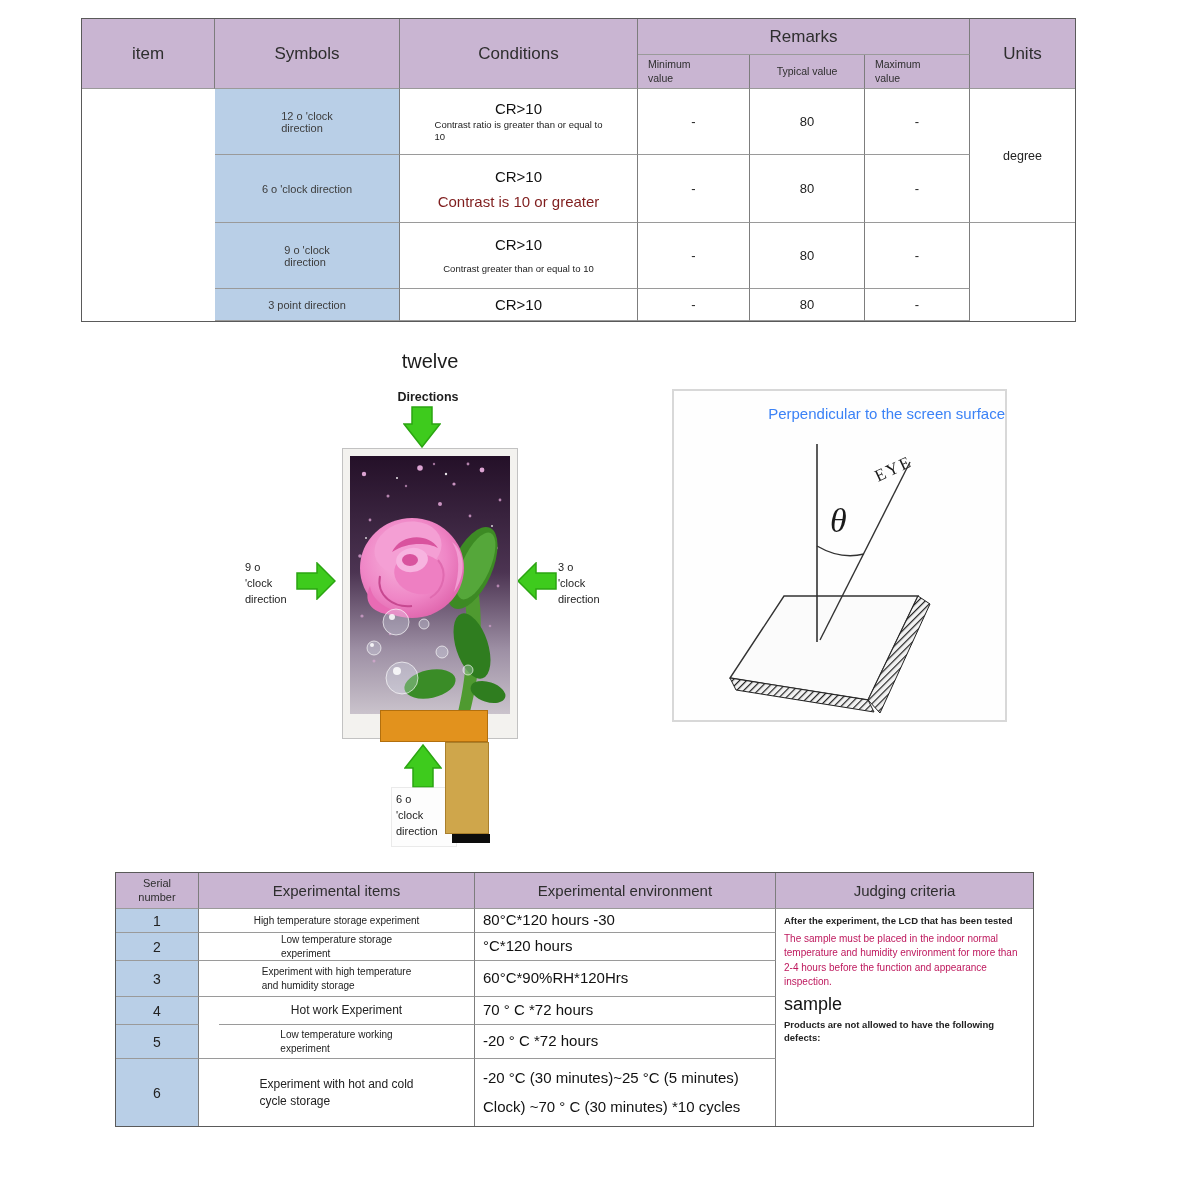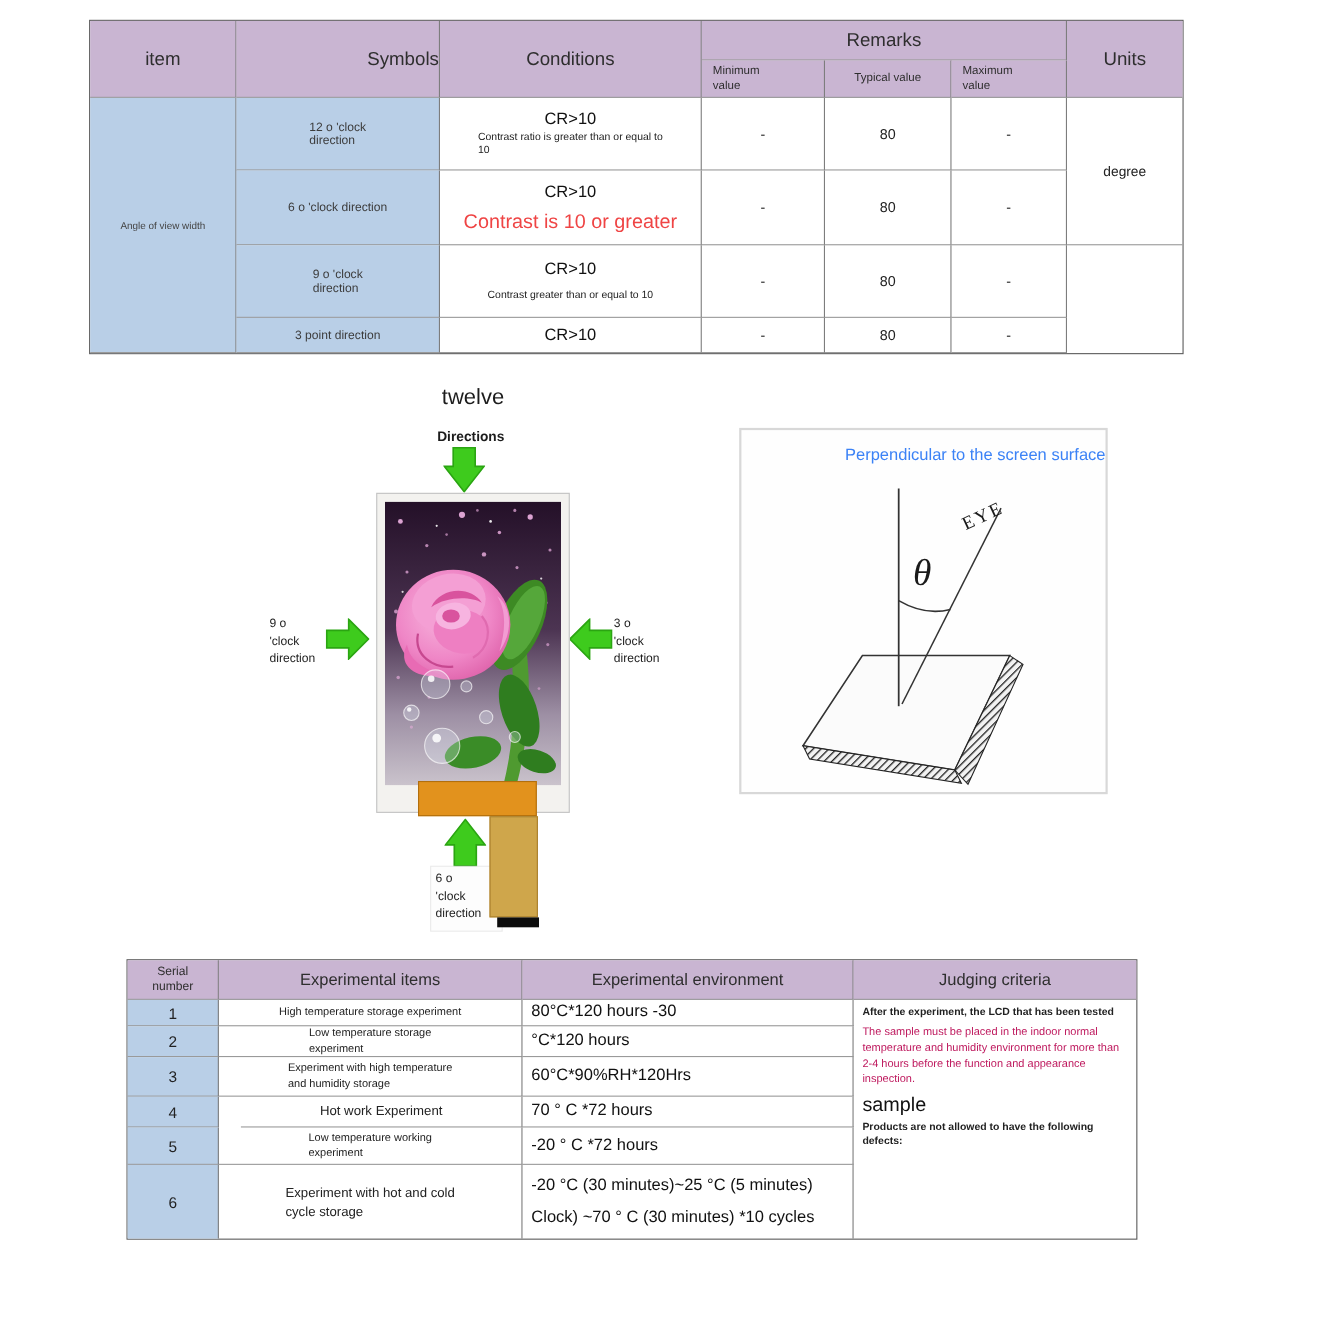--- a/index.html
+++ b/index.html
@@ -15,21 +15,21 @@
   .blue{background:#b9cfe7;}
   .preline{white-space:pre-line;}
 
   
   .hdr-big{font-size:17px;}
   .hdr-sub{font-size:10.5px;line-height:1.25;}
   .sym-txt{font-size:11px;color:#3c3c3c;text-align:left;}
   .cond-cell{flex-direction:column;justify-content:center;gap:2px;padding:4px 6px;}
   .cond-main{font-size:15px;color:#111;}
   .cond-sub-sm{font-size:9.5px;color:#222;text-align:left;line-height:1.3;}
-  .cond-sub-lg{font-size:18px;color:#ef4444;margin-top:6px;}
+  .cond-sub-lg{font-size:15px;color:#7f1d1d;margin-top:6px;}
   .val-txt{font-size:13px;}
   .units-txt{font-size:12.5px;}
   .item-txt{font-size:9px;color:#444;}
 
   
   .bhdr{font-size:15px;}
   .bhdr-sm{font-size:11px;line-height:1.2;text-align:center;}
   .serial-txt{font-size:14px;}
   .item-cell{padding:2px 4px;}
   .itm-sm{font-size:10px;line-height:1.35;text-align:left;}
@@ -68,21 +68,21 @@
 </head>
 <body>
 
 <div class="canvas">
 
   <div class="grid-table" style="left:81px;top:18px;grid-template-columns:133px 185px 238px 112px 115px 105px 105px;grid-template-rows:36px 34px 66px 68px 66px 32px;">
 
     <div class="cell hdr hdr-big" style="grid-row:1/3;grid-column:1/2;">
         <span>item</span>
       </div>
-    <div class="cell hdr hdr-big" style="grid-row:1/3;grid-column:2/3;justify-content:flex-end;">
+    <div class="cell hdr hdr-big" style="grid-row:1/3;grid-column:2/3;">
         <span>Symbols</span>
       </div>
     <div class="cell hdr hdr-big" style="grid-row:1/3;grid-column:3/4;">
         <span>Conditions</span>
       </div>
     <div class="cell hdr hdr-big" style="grid-row:1/2;grid-column:4/7;">
         <span>Remarks</span>
       </div>
     <div class="cell hdr hdr-sub" style="grid-row:2/3;grid-column:4/5;padding-left:10px;justify-content:flex-start;">
         <span class="preline">Minimum
@@ -92,23 +92,20 @@
         <span class="preline">Typical value</span>
       </div>
     <div class="cell hdr hdr-sub" style="grid-row:2/3;grid-column:6/7;padding-left:10px;justify-content:flex-start;">
         <span class="preline">Maximum
 value</span>
       </div>
     <div class="cell hdr hdr-big last-col" style="grid-row:1/3;grid-column:7/8;">
         <span>Units</span>
       </div>
 
-    <div class="cell blue" style="grid-row:3/7;grid-column:1/2;">
-        <span class="item-txt">Angle of view width</span>
-      </div>
 
     <div class="cell blue" style="grid-row:3/4;grid-column:2/3;">
         <span class="sym-txt preline">12 o 'clock
 direction</span>
       </div>
     <div class="cell blue" style="grid-row:4/5;grid-column:2/3;">
         <span class="sym-txt preline">6 o 'clock direction</span>
       </div>
     <div class="cell blue" style="grid-row:5/6;grid-column:2/3;">
         <span class="sym-txt preline">9 o 'clock

